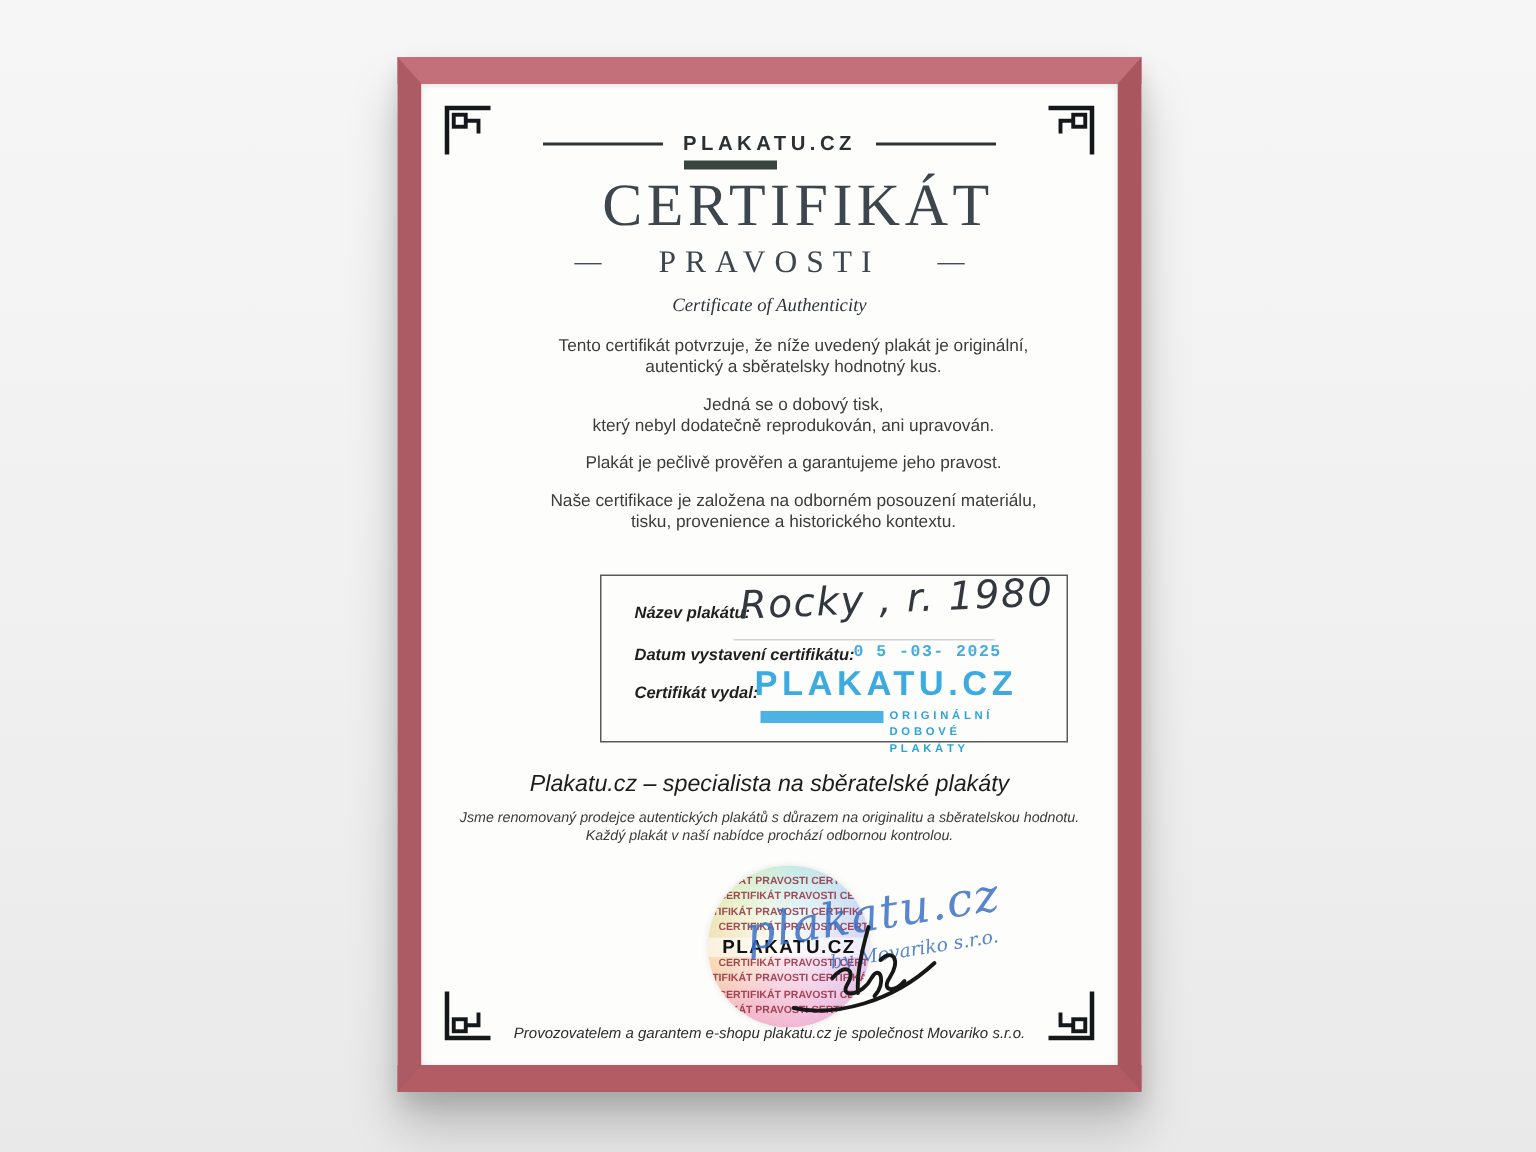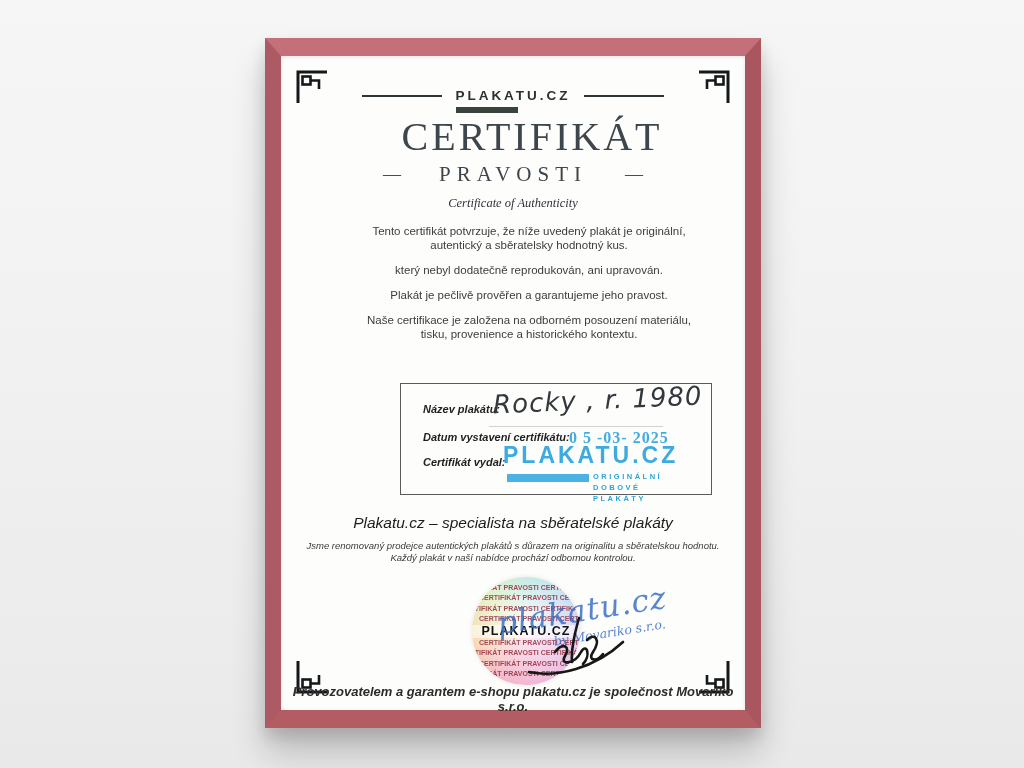--- a/index.html
+++ b/index.html
@@ -81,22 +81,22 @@
   .flabel.l3 { top:72px; }
   .handwrite {
     position:absolute; left:92px; top:1px; white-space:nowrap;
     font-family:"DejaVu Sans", sans-serif; font-style:italic;
     font-size:26px; letter-spacing:1px; color:#33383e;
     transform:rotate(-2.5deg);
   }
   .hand-underline { position:absolute; left:88px; top:42px; width:174px; border-bottom:1px solid #d2d2d2; }
   .date-stamp {
     position:absolute; left:168px; top:45px; white-space:nowrap;
-    font-family:Liberation Serif, serif; font-weight:bold;
-    font-size:16px; letter-spacing:1px; color:#2fa3de; opacity:.9;
+    font-family:Liberation Mono, monospace; font-weight:bold;
+    font-size:11px; letter-spacing:1px; color:#2fa3de; opacity:.9;
   }
   .stamp-logo {
     position:absolute; left:102px; top:58px; white-space:nowrap;
     font-weight:bold; font-size:23px; letter-spacing:3px; color:#2da3de; opacity:.92;
   }
   .stamp-bar { position:absolute; left:106px; top:90px; width:82px; height:8px; background:#2da3de; opacity:.85; }
   .stamp-sub {
     position:absolute; left:192px; white-space:nowrap;
     font-weight:bold; font-size:7.5px; letter-spacing:2.5px; color:#2da3de;
   }
@@ -145,21 +145,21 @@
   .script-blue-sub {
     position:absolute; left:272px; top:569px; white-space:nowrap;
     font-family:"DejaVu Serif", serif; font-style:italic;
     font-size:12.5px; color:rgba(58,112,198,.85); transform:rotate(-9deg);
   }
   .signature { position:absolute; left:236px; top:556px; width:112px; height:72px; }
 
   
   .footer-note {
     position:absolute; top:628px; left:0; width:100%; text-align:center;
-    font-style:italic; font-size:13px; color:#2c2c2c;font-weight:bold;
+    font-style:italic; font-size:10px; color:#2c2c2c;
   }
 </style>
 </head>
 <body>
 
 <div class="stage">
   <div class="frame">
     <div class="paper">
 
       <svg class="orn tl" viewBox="0 0 34 36">
@@ -199,20 +199,21 @@
       </div>
 
       <div class="tagline">Certificate of Authenticity</div>
 
       <div class="paras">
         <p>
           <span style="display:block">Tento certifikát potvrzuje, že níže uvedený plakát je originální,</span>
           <span style="display:block">autentický a sběratelsky hodnotný kus.</span>
         </p>
         <p>
+          <span style="display:block">Jedná se o dobový tisk,</span>
           <span style="display:block">který nebyl dodatečně reprodukován, ani upravován.</span>
         </p>
         <p>
           <span style="display:block">Plakát je pečlivě prověřen a garantujeme jeho pravost.</span>
         </p>
         <p>
           <span style="display:block">Naše certifikace je založena na odborném posouzení materiálu,</span>
           <span style="display:block">tisku, provenience a historického kontextu.</span>
         </p>
       </div>

